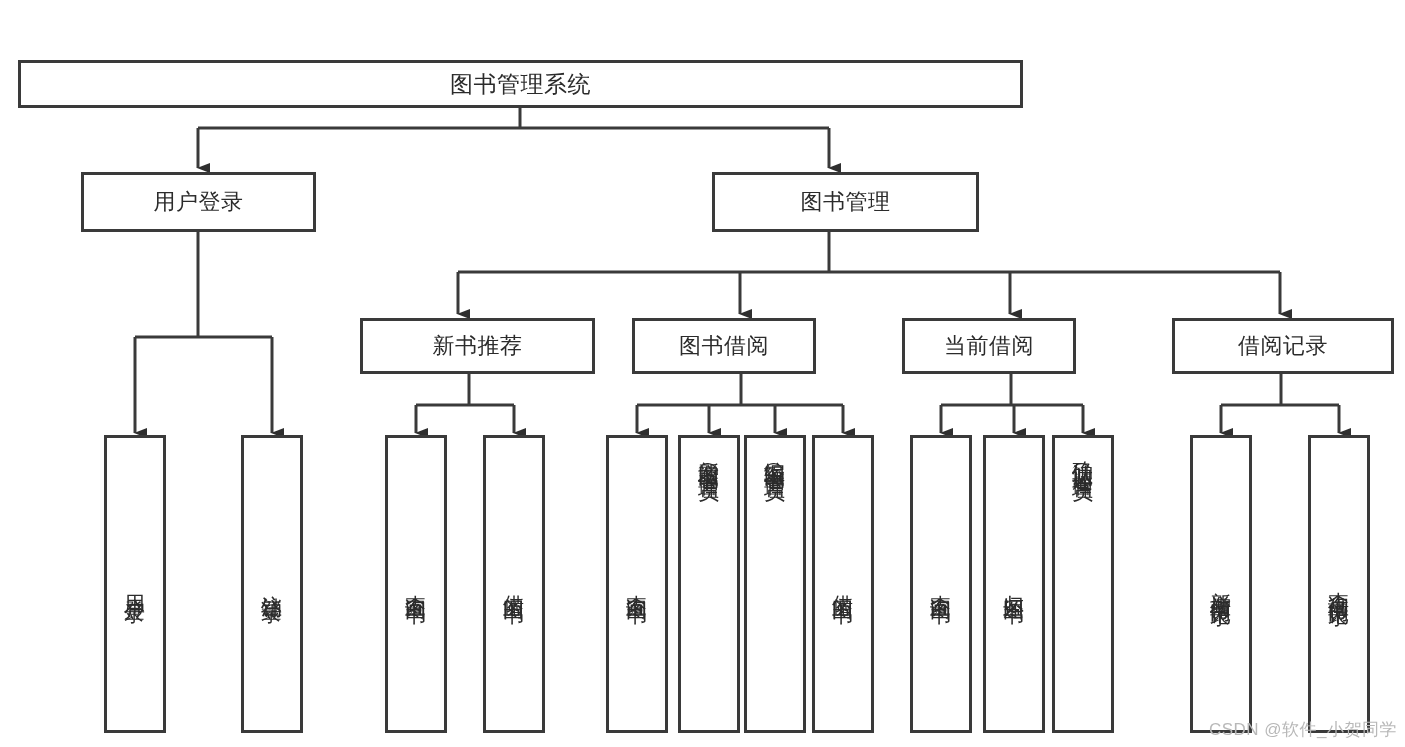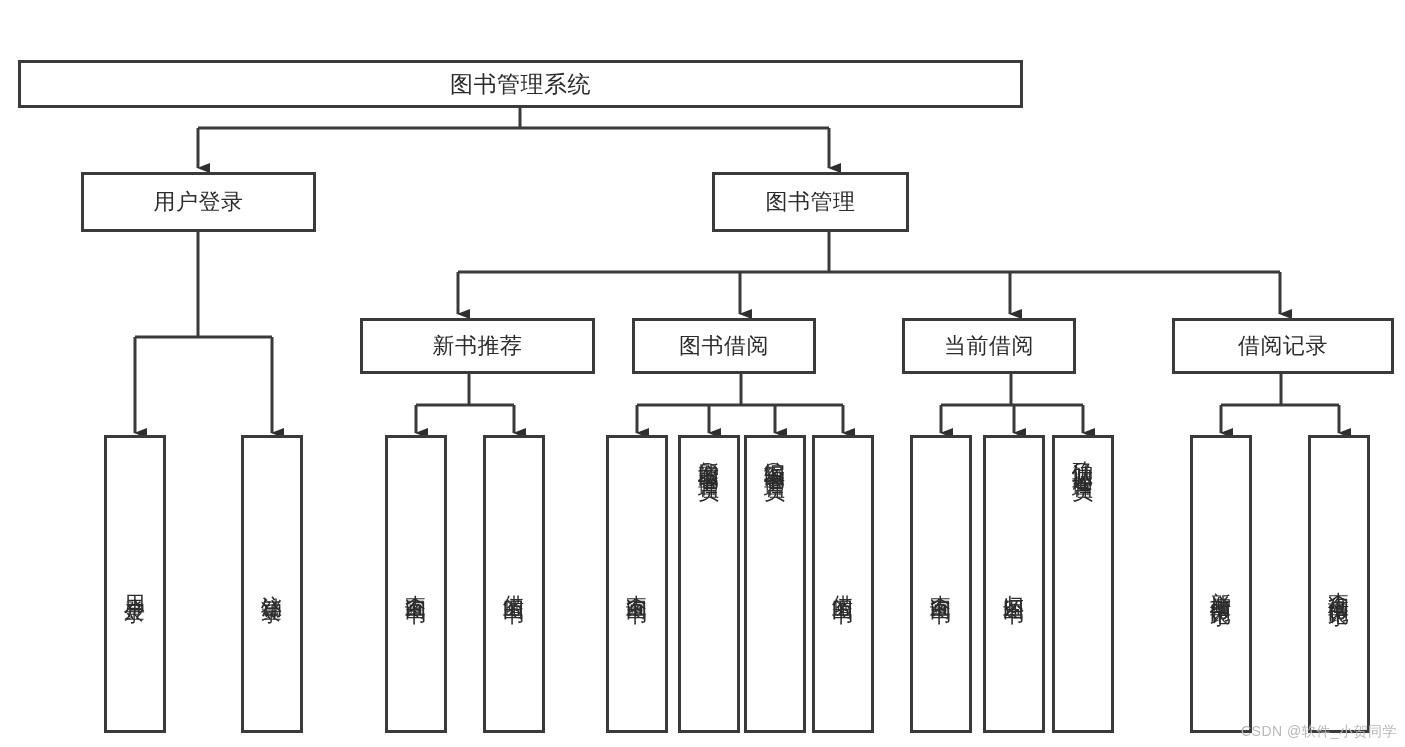--- a/index.html
+++ b/index.html
@@ -59,21 +59,21 @@
   }
   .node.leaf.tall-text { padding-top: 6px; }
   .node.leaf.mid-text {
     align-items: center;
     padding-top: 0;
   }
   #watermark {
     position: absolute;
     right: 8px;
     bottom: 6px;
-    font-size: 14px;
+    font-size: 17px;
     color: #b8b8b8;
     white-space: nowrap;
     letter-spacing: 0.5px;
   }
 </style>
 </head>
 <body>
 
 <div id="canvas">
 
@@ -121,21 +121,21 @@
   </svg>
 
   <div class="node root" id="node-root" style="left: 18px; top: 28px; width: 1005px; height: 48px; margin-top: 32px;">
     <span class="label">图书管理系统</span>
   </div>
 
   <div id="node-layer">
       <div class="node level2" style="left: 81px; top: 172px; width: 235px; height: 60px;">
         <span class="label">用户登录</span>
       </div>
-      <div class="node level2" style="left: 712px; top: 172px; width: 197px; height: 60px;">
+      <div class="node level2" style="left: 712px; top: 172px; width: 267px; height: 60px;">
         <span class="label">图书管理</span>
       </div>
       <div class="node level3" style="left: 360px; top: 318px; width: 235px; height: 56px;">
         <span class="label">新书推荐</span>
       </div>
       <div class="node level3" style="left: 632px; top: 318px; width: 184px; height: 56px;">
         <span class="label">图书借阅</span>
       </div>
       <div class="node level3" style="left: 902px; top: 318px; width: 174px; height: 56px;">
         <span class="label">当前借阅</span>

